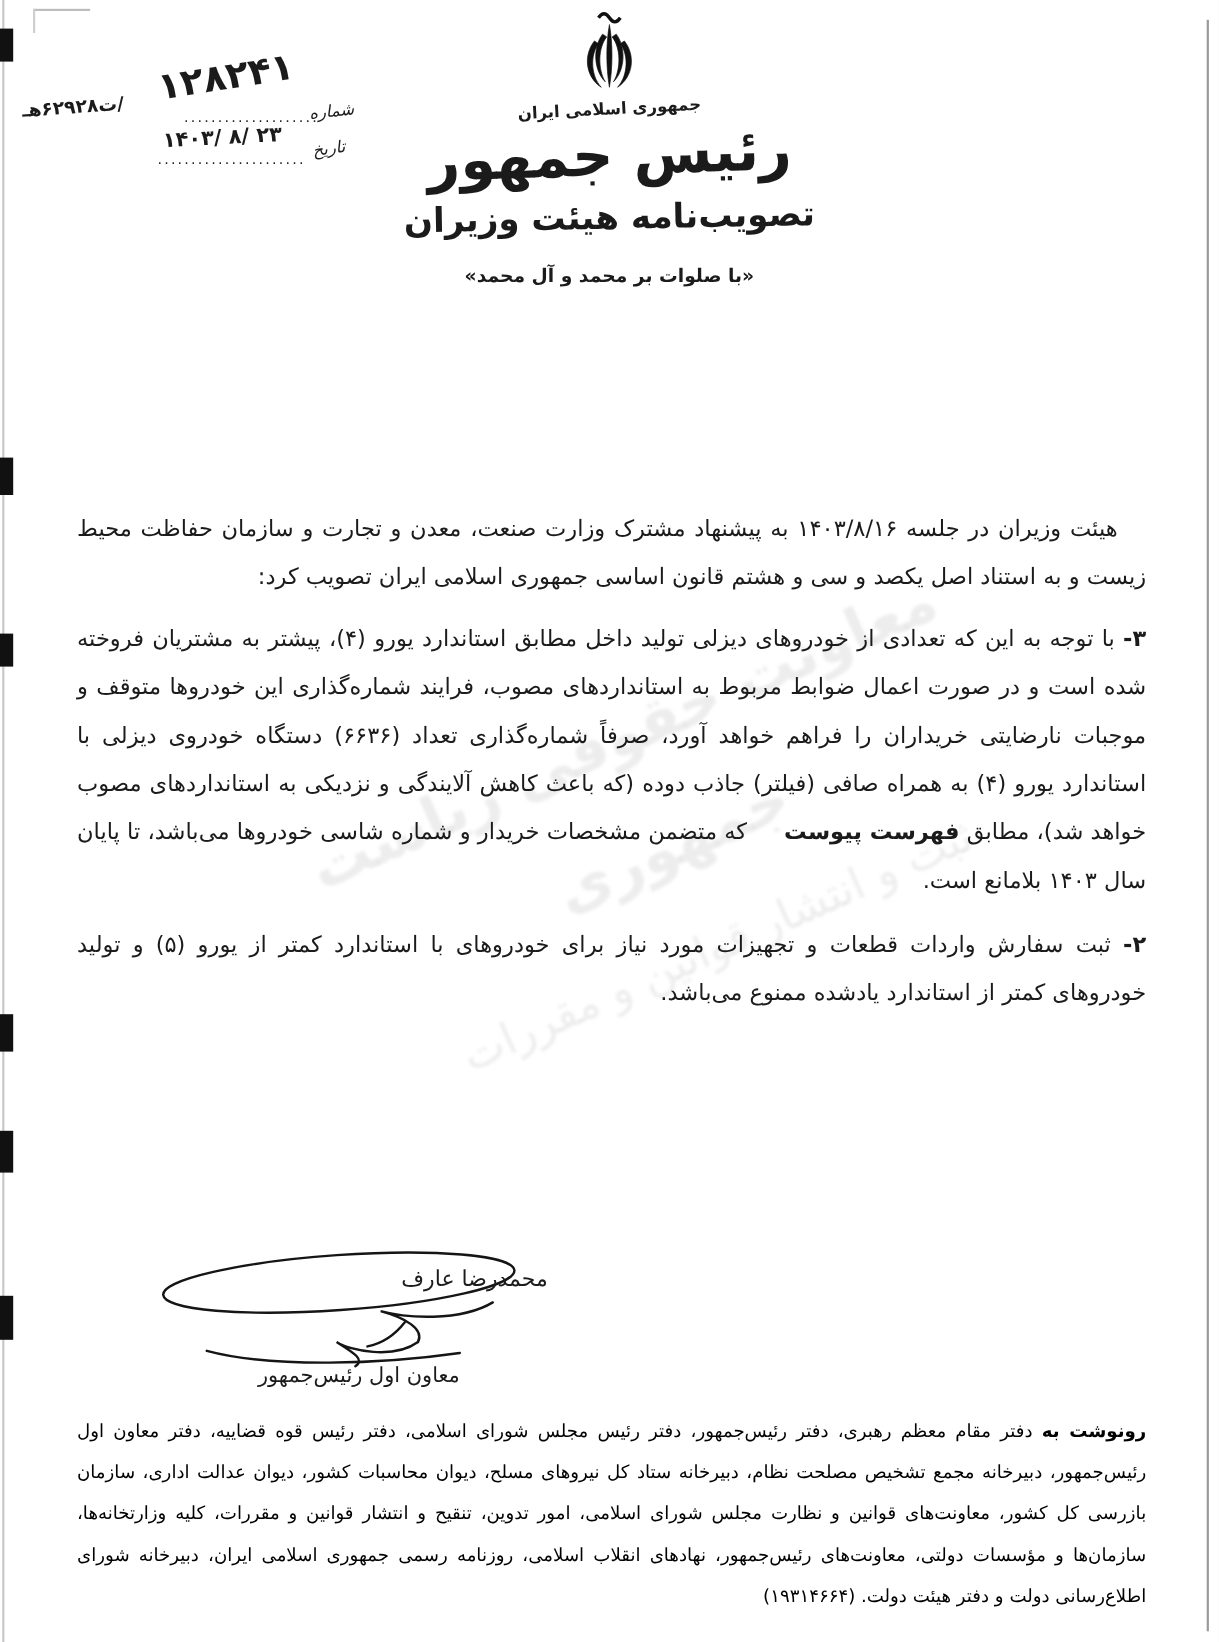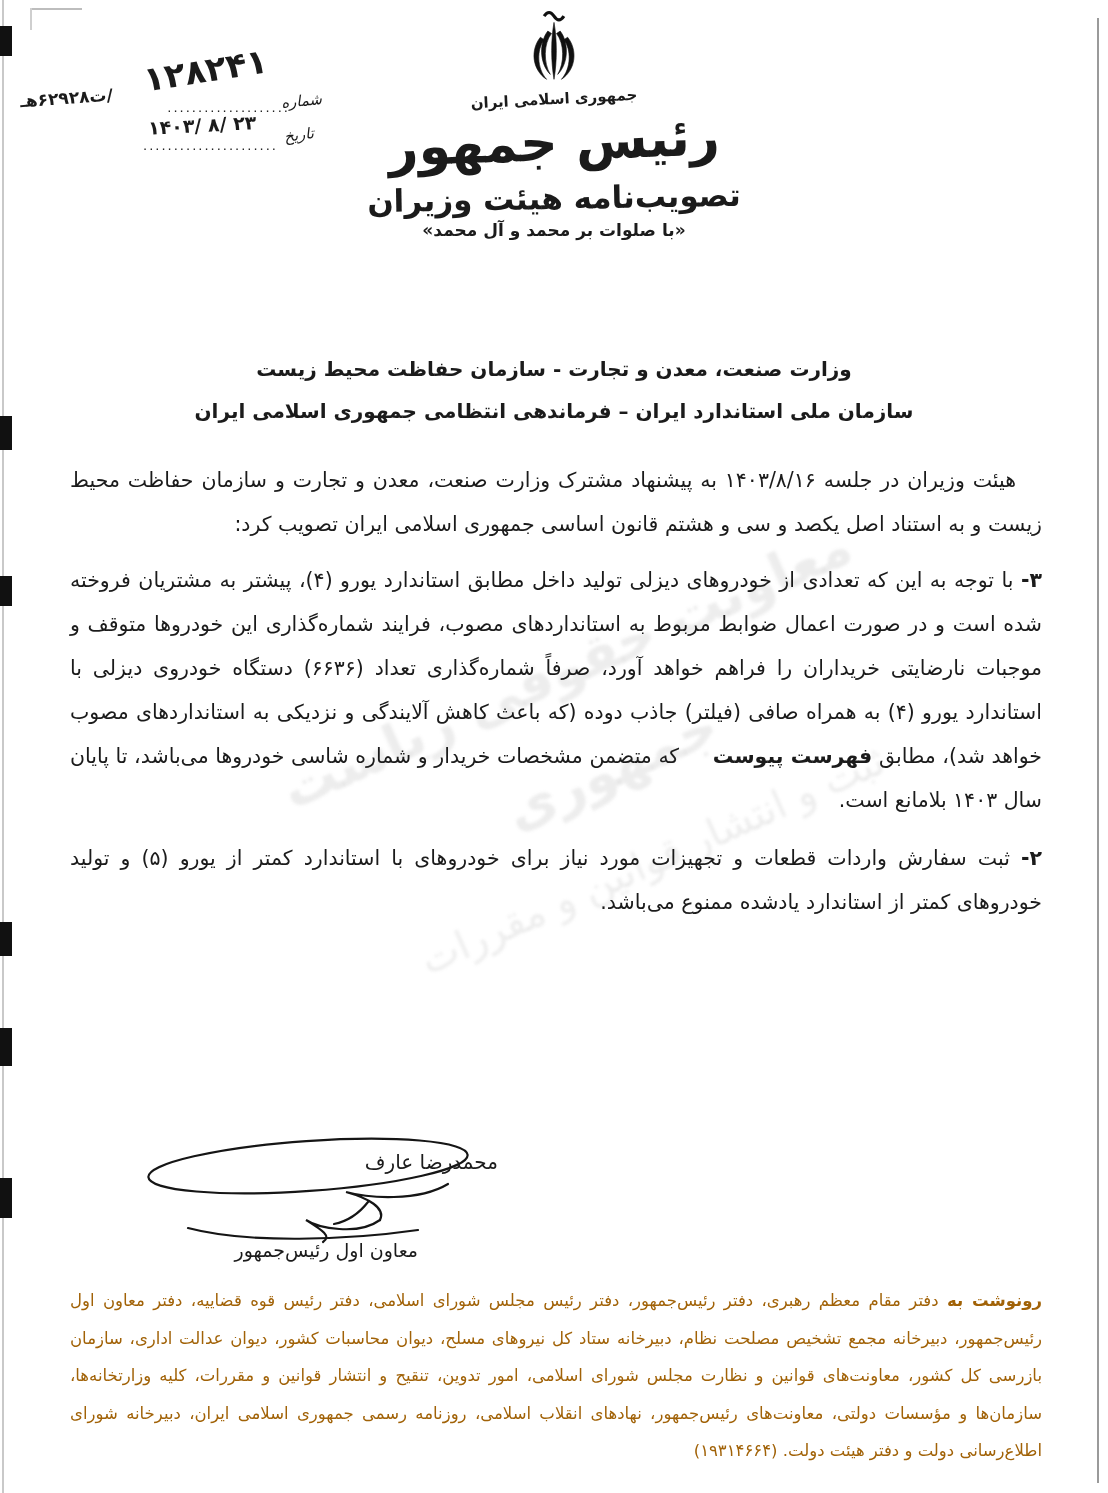--- a/index.html
+++ b/index.html
@@ -47,21 +47,21 @@
   .stamp .date-value{position:absolute;right:70px;top:66px;font-size:19px;font-weight:bold;letter-spacing:2px;transform:rotate(-3deg);white-space:nowrap;}
   .stamp .date-dots{position:absolute;right:48px;top:90px;font-size:13px;letter-spacing:2px;color:#222;}
 
   
   .letterhead{position:absolute;left:0;right:0;top:10px;text-align:center;direction:rtl;}
   .emblem{display:block;margin:0 auto;}
   .lh-country{font-size:15px;font-weight:bold;transform:rotate(-3deg);margin-top:2px;}
   .lh-title{font-size:52px;font-weight:bold;line-height:64px;transform:rotate(-2deg);margin-top:2px;}
   .lh-doctype{font-size:31px;font-weight:bold;line-height:44px;transform:rotate(-1deg);margin-top:2px;}
   .lh-bismillah{font-size:16px;font-weight:bold;margin-top:8px;}
-  .lh-salawat{font-size:17px;font-weight:bold;margin-top:0;}
+  .lh-salawat{font-size:17px;font-weight:bold;margin-top:21px;}
 
   
   .recipients{position:absolute;left:70px;right:70px;top:348px;text-align:center;direction:rtl;}
   .recipients .r-line{font-size:20px;font-weight:bold;line-height:42px;}
 
   
   .body-text{
     position:absolute;right:66px;left:70px;top:458px;
     direction:rtl;text-align:justify;
     font-size:20.5px;line-height:44px;
@@ -74,21 +74,21 @@
   
   .signature{position:absolute;left:118px;top:1132px;width:420px;height:120px;direction:rtl;}
   .signature .sig-name{position:absolute;right:40px;top:18px;font-size:20px;font-weight:normal;white-space:nowrap;}
   .signature .sig-title{position:absolute;right:120px;top:70px;font-size:19px;font-weight:normal;white-space:nowrap;margin-top:37px;}
   .signature svg{position:absolute;left:0;top:0;}
 
   
   .footer{
     position:absolute;right:66px;left:70px;top:1282px;
     direction:rtl;text-align:justify;
-    font-size:16.5px;line-height:37.5px;color:#a16207;
+    font-size:16.5px;line-height:37.5px;color:#000000;
   }
   .footer .lead{font-weight:bold;}
 </style>
 </head>
 <body>
 
 <div class="page">
 
   <div class="edge-left-strip"></div>
   <div class="edge-right-line"></div>
@@ -130,24 +130,20 @@
         <path d="M28 44 C12 64 14 96 38 112 C22 94 22 64 34 48 Z"></path>
         <path d="M72 44 C88 64 86 96 62 112 C78 94 78 64 66 48 Z"></path>
       </g>
     </svg>
     <div class="lh-country">جمهوری اسلامی ایران</div>
     <div class="lh-title">رئیس جمهور</div>
     <div class="lh-doctype">تصویب‌نامه هیئت وزیران</div>
     <div class="lh-salawat">«با صلوات بر محمد و آل محمد»</div>
   </div>
 
-  <div class="recipients">
-    <div class="r-line">وزارت صنعت، معدن و تجارت - سازمان حفاظت محیط زیست</div>
-    <div class="r-line">سازمان ملی استاندارد ایران – فرماندهی انتظامی جمهوری اسلامی ایران</div>
-  </div>
 
   <div class="body-text">
     <p class="intro"><span>هیئت وزیران در جلسه </span><span dir="ltr">۱۴۰۳/۸/۱۶</span><span> به پیشنهاد مشترک وزارت صنعت، معدن و تجارت و سازمان حفاظت محیط زیست و به استناد اصل یکصد و سی و هشتم قانون اساسی جمهوری اسلامی ایران تصویب کرد:</span></p>
 
     <p><span class="item-num">۳-</span><span> با توجه به این که تعدادی از خودروهای دیزلی تولید داخل مطابق استاندارد یورو (۴)، پیشتر به مشتریان فروخته شده است و در صورت اعمال ضوابط مربوط به استانداردهای مصوب، فرایند شماره‌گذاری این خودروها متوقف و موجبات نارضایتی خریداران را فراهم خواهد آورد، صرفاً شماره‌گذاری تعداد (۶۶۳۶) دستگاه خودروی دیزلی با استاندارد یورو (۴) به همراه صافی (فیلتر) جاذب دوده (که باعث کاهش آلایندگی و نزدیکی به استانداردهای مصوب خواهد شد)، مطابق </span><span class="bold-inline">فهرست پیوست</span><span> که متضمن مشخصات خریدار و شماره شاسی خودروها می‌باشد، تا پایان سال ۱۴۰۳ بلامانع است.</span></p>
 
     <p><span class="item-num">۲-</span><span> ثبت سفارش واردات قطعات و تجهیزات مورد نیاز برای خودروهای با استاندارد کمتر از یورو (۵) و تولید خودروهای کمتر از استاندارد یادشده ممنوع می‌باشد.</span></p>
 
   </div>
 

